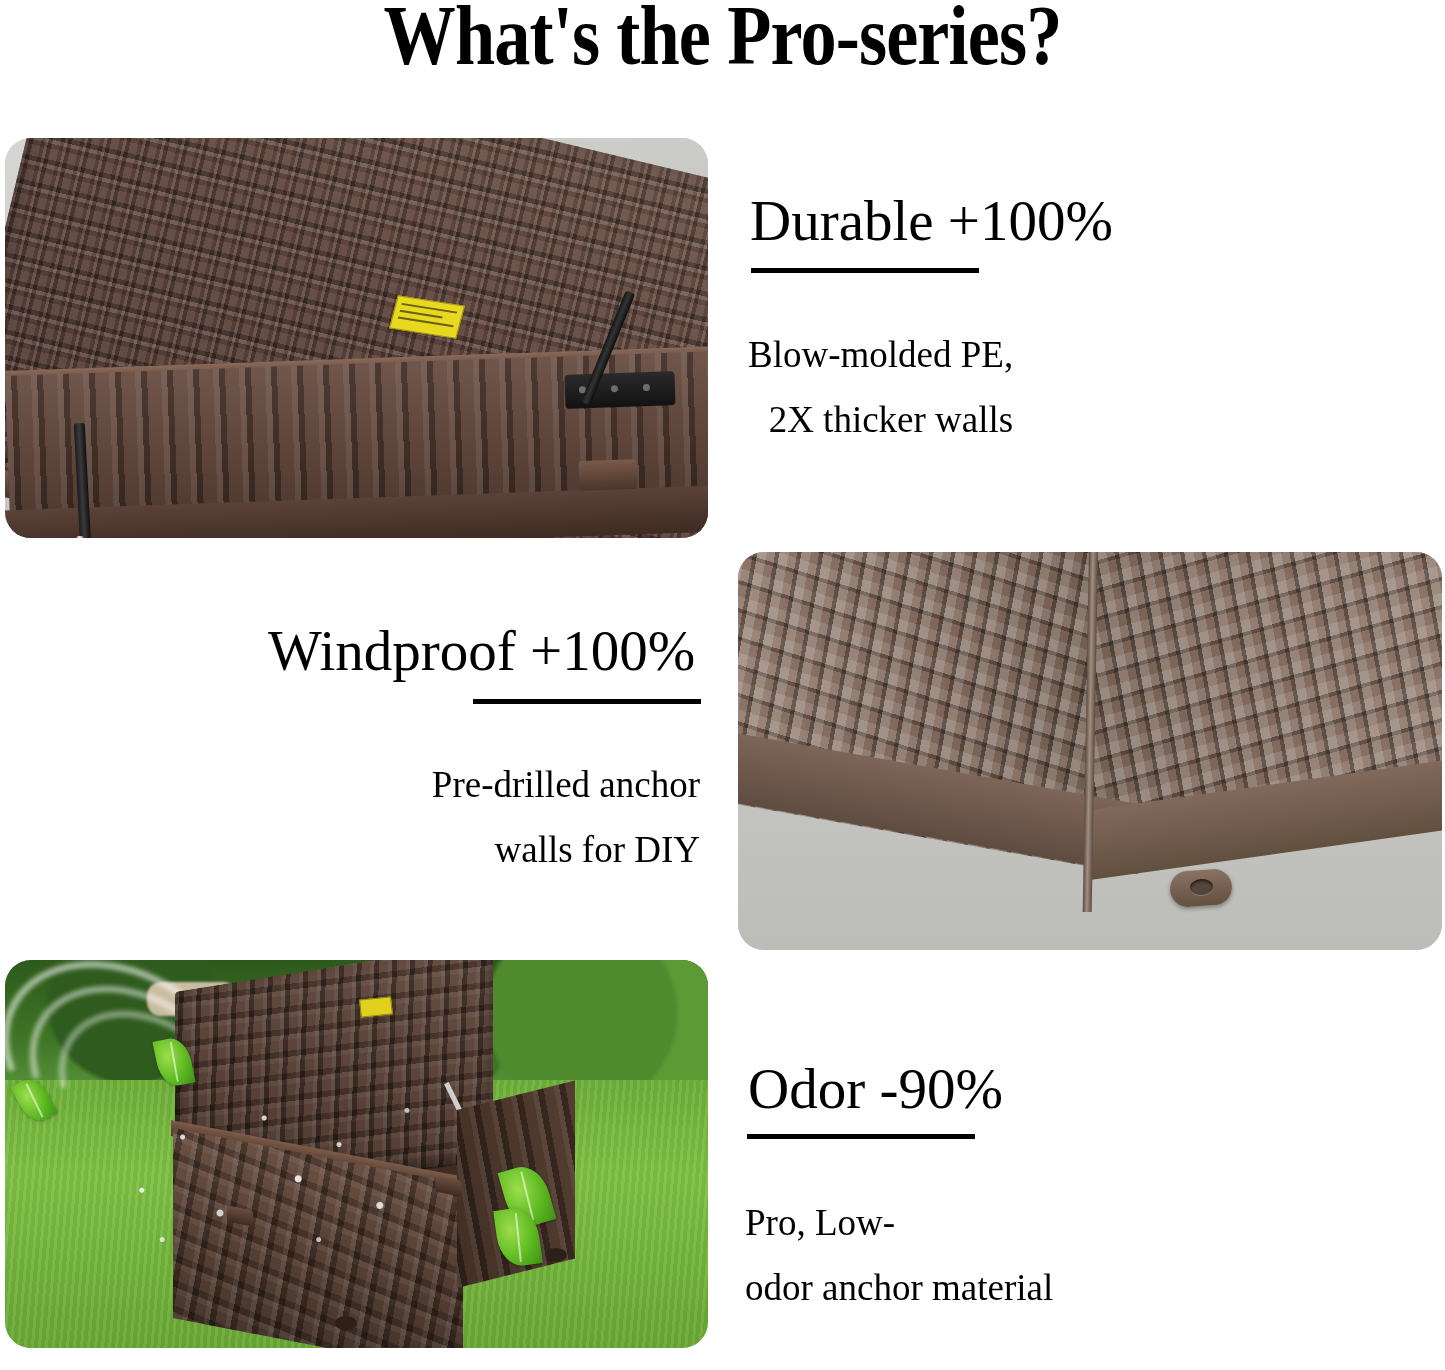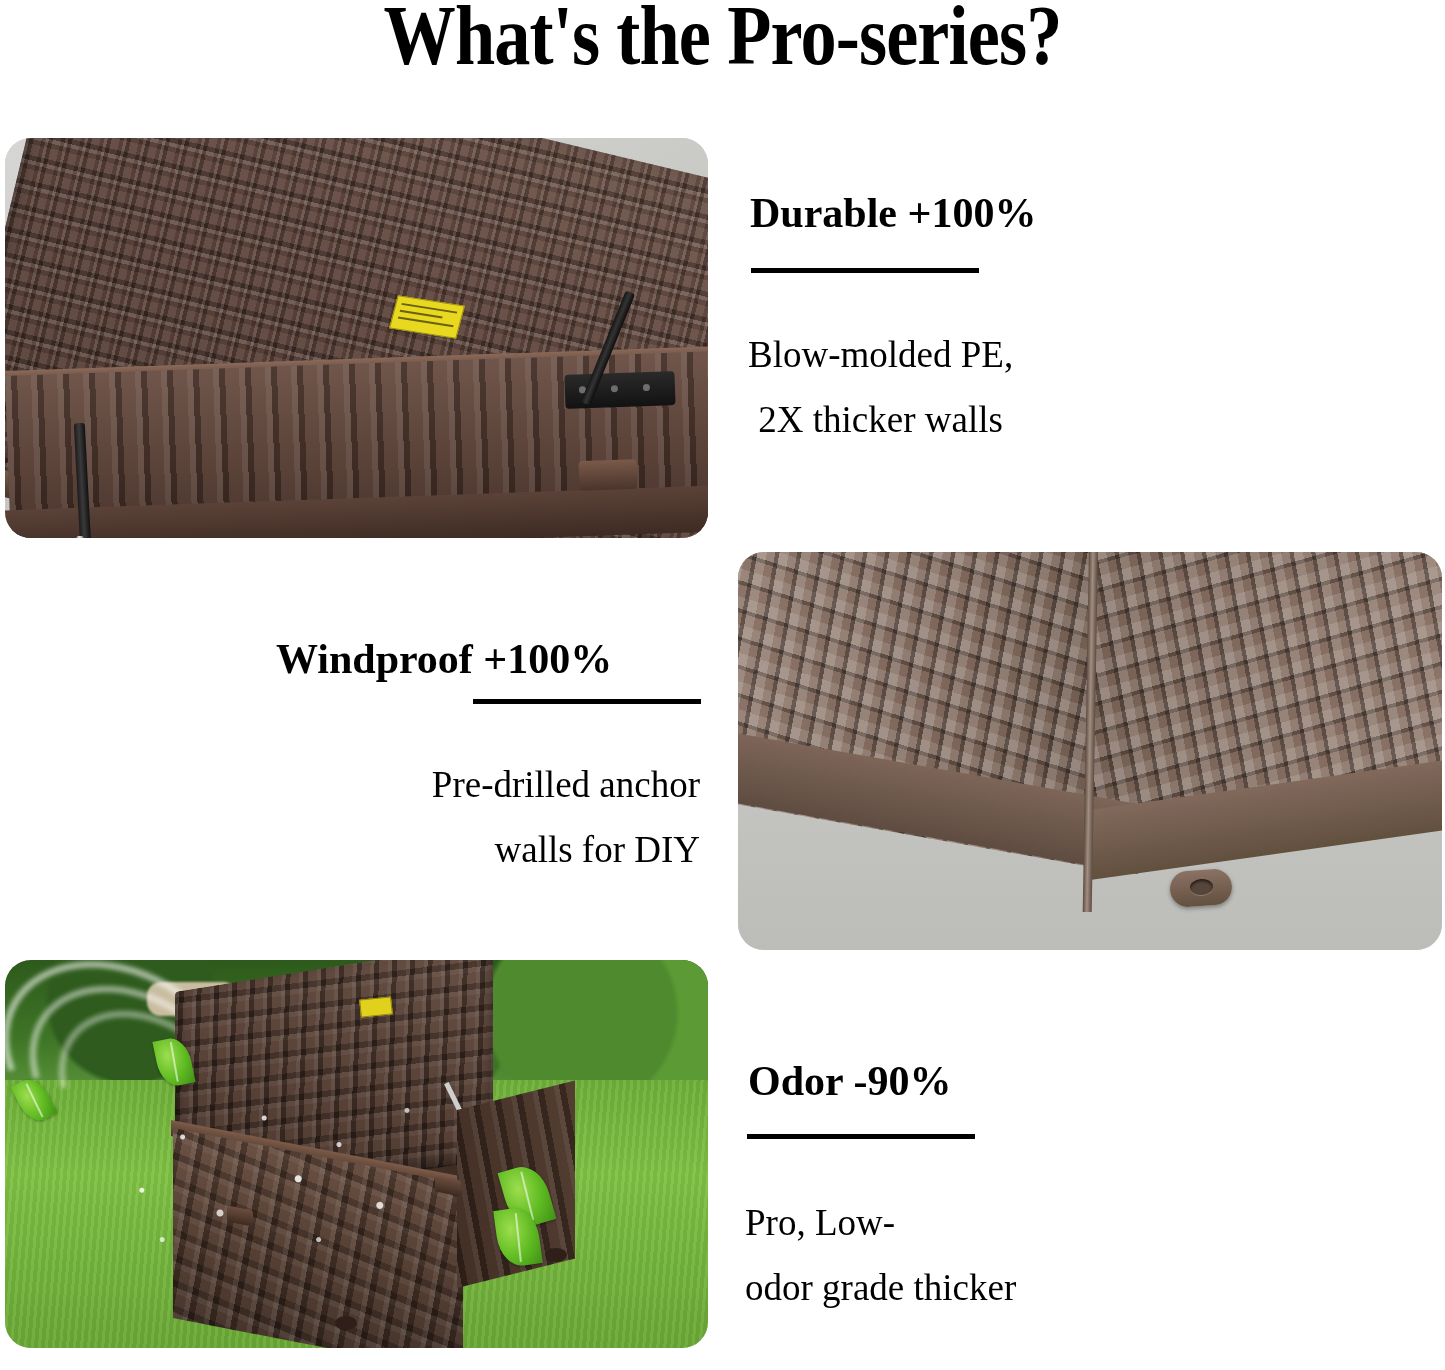--- a/index.html
+++ b/index.html
@@ -513,45 +513,45 @@
     transform: translateX(-50%) rotate(2deg);
   }
   #photo-lawn .leaf.l1 { left: 14px;  top: 118px; width: 30px; height: 44px; transform: rotate(-28deg); }
   #photo-lawn .leaf.l2 { left: 152px; top: 78px;  width: 34px; height: 48px; transform: rotate(-12deg); }
   #photo-lawn .leaf.l3 { left: 500px; top: 206px; width: 44px; height: 60px; transform: rotate(-16deg); }
   #photo-lawn .leaf.l4 { left: 492px; top: 248px; width: 42px; height: 58px; transform: rotate(-8deg); }
 
   
   .feature-heading {
     position: absolute;
-    font-weight: bold;
-    font-size: 42px;
+    font-weight: normal;
+    font-size: 57px;
     line-height: 1.0;
     white-space: nowrap;
   }
   .feature-rule {
     position: absolute;
     height: 5px;
     background: #000000;
     width: 228px;
   }
   .feature-body {
     position: absolute;
     font-size: 37px;
     line-height: 65px;
     white-space: pre-line;
   }
 
   
   #durable-heading { left: 750px; top: 192px; }
   #durable-rule    { left: 751px; top: 268px; }
-  #durable-body    { left: 748px; top: 322px; text-align: center; }
-
-  
-  #windproof-heading { left: 268px; top: 638px; margin-left: 8px; }
+  #durable-body    { left: 748px; top: 322px; text-align: right; }
+
+  
+  #windproof-heading { left: 268px; top: 622px; }
   #windproof-rule    { left: 473px; top: 699px; }
   #windproof-body    { left: 300px; top: 752px; width: 400px; text-align: right; }
 
   
   #odor-heading { left: 748px; top: 1060px; }
   #odor-rule    { left: 747px; top: 1134px; }
   #odor-body    { left: 745px; top: 1190px; text-align: left; }
 </style>
 </head>
 <body>
@@ -627,13 +627,13 @@
   <div class="particles"></div>
   <div class="leaf l1"></div>
   <div class="leaf l2"></div>
   <div class="leaf l3"></div>
   <div class="leaf l4"></div>
 </div>
 
 <div class="feature-heading" id="odor-heading">Odor -90%</div>
 <div class="feature-rule" id="odor-rule"></div>
 <div class="feature-body" id="odor-body">Pro, Low-
-odor grade thicker</div>
+odor anchor material</div>
 
 </body></html>

